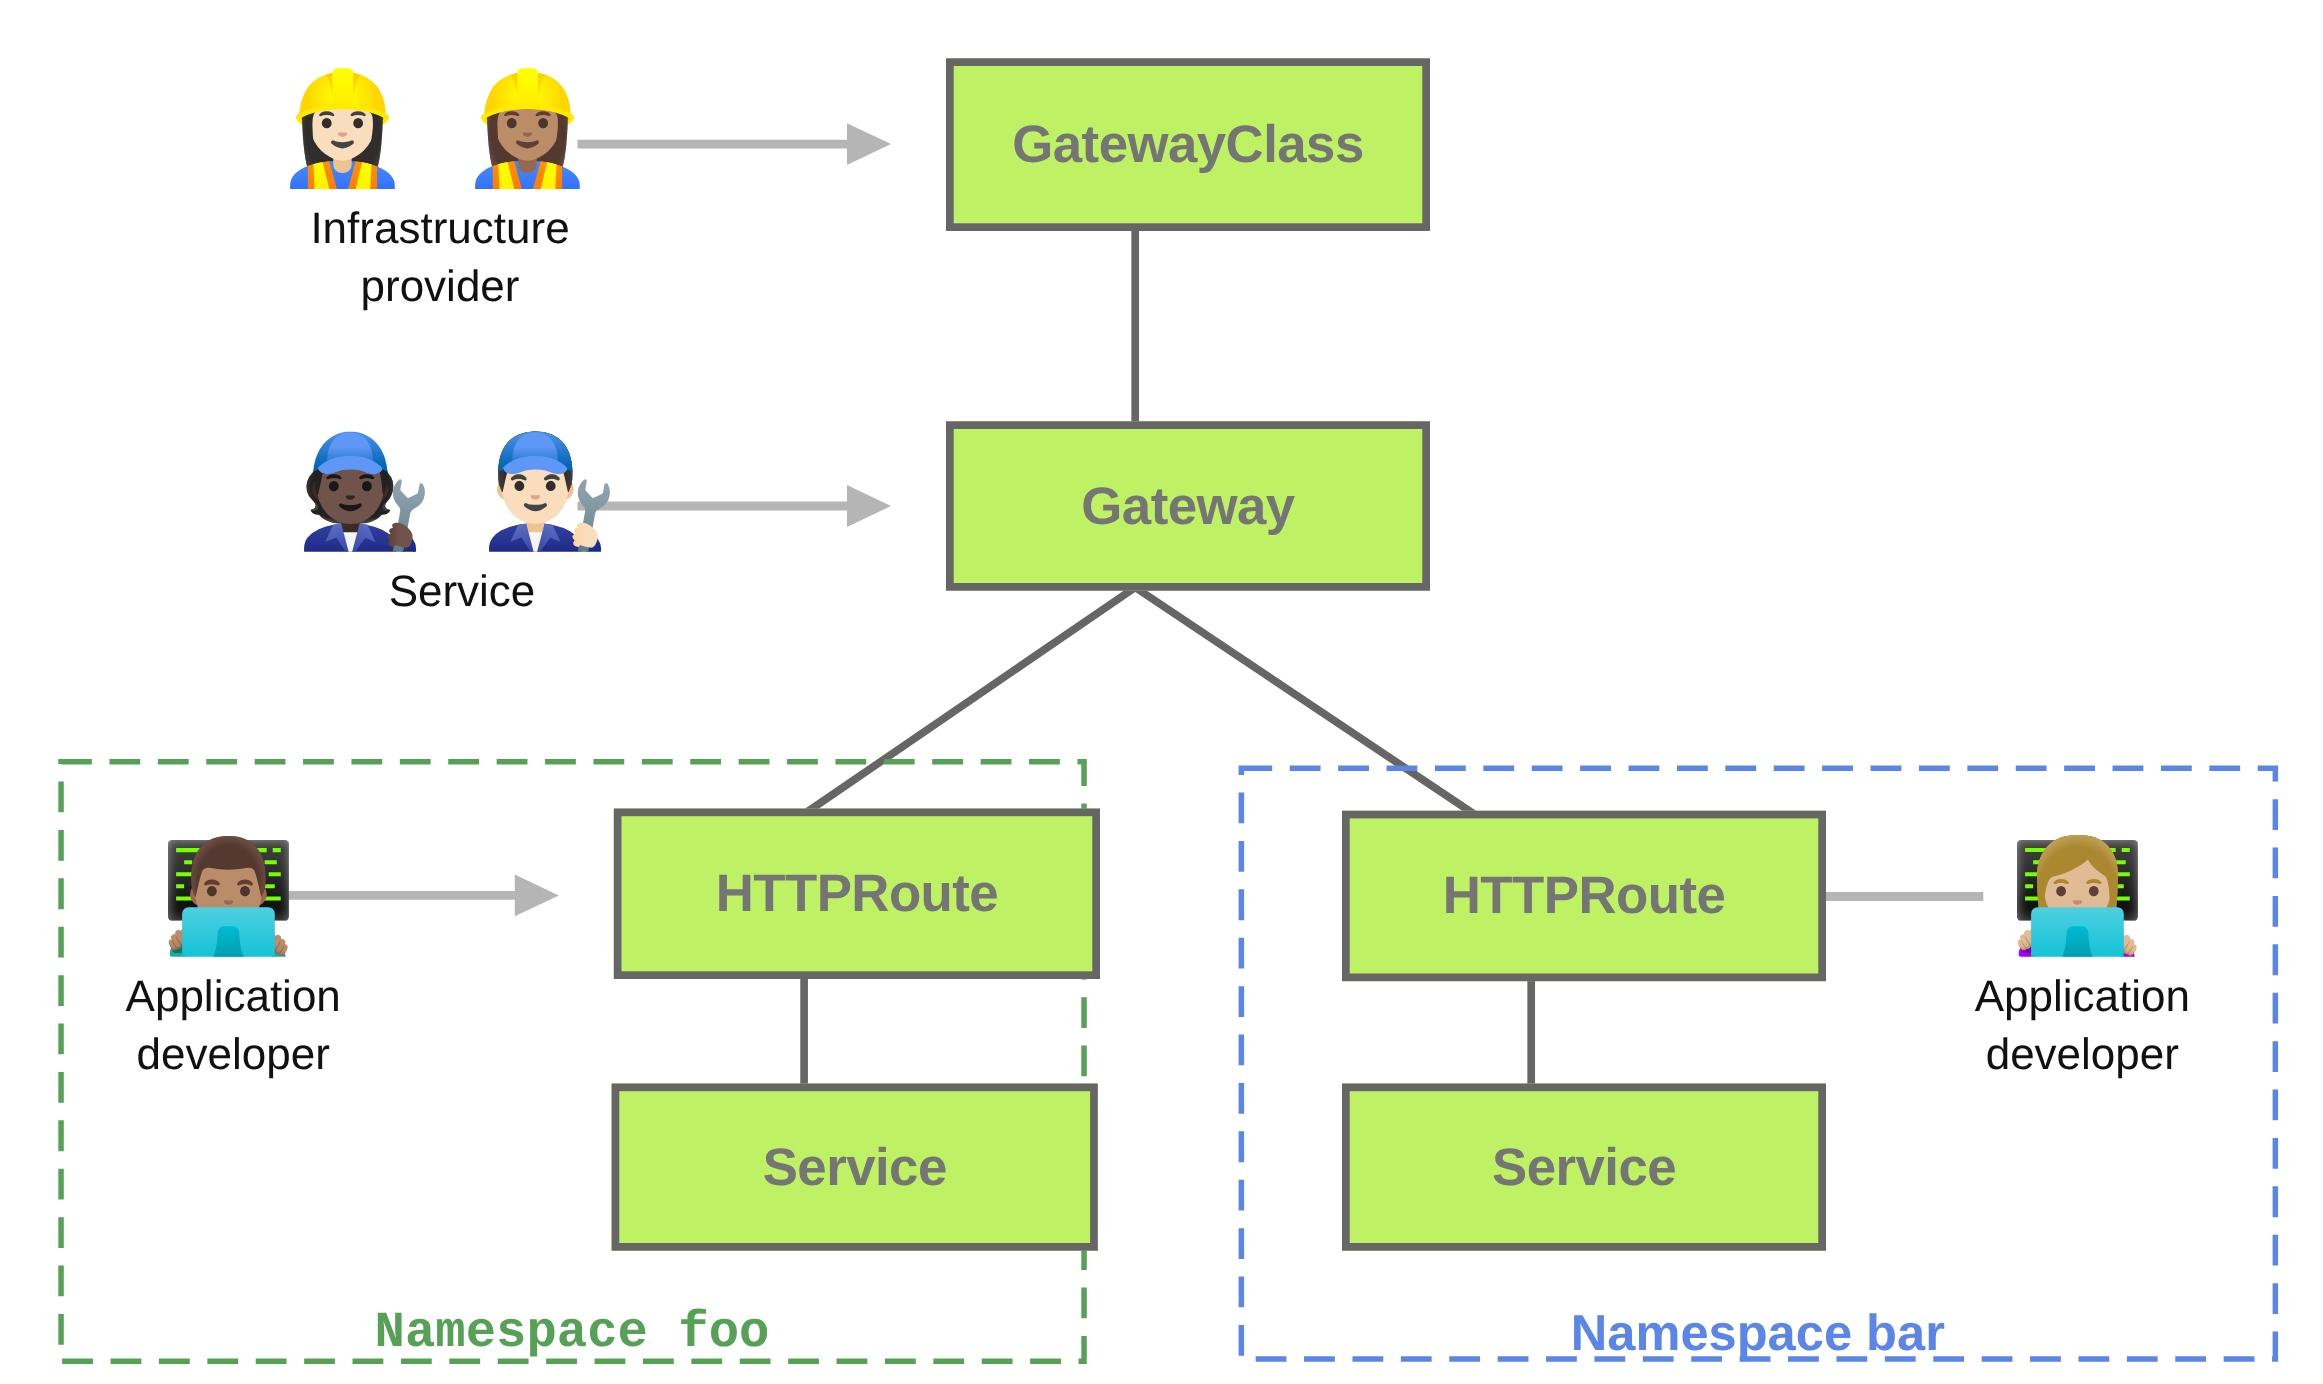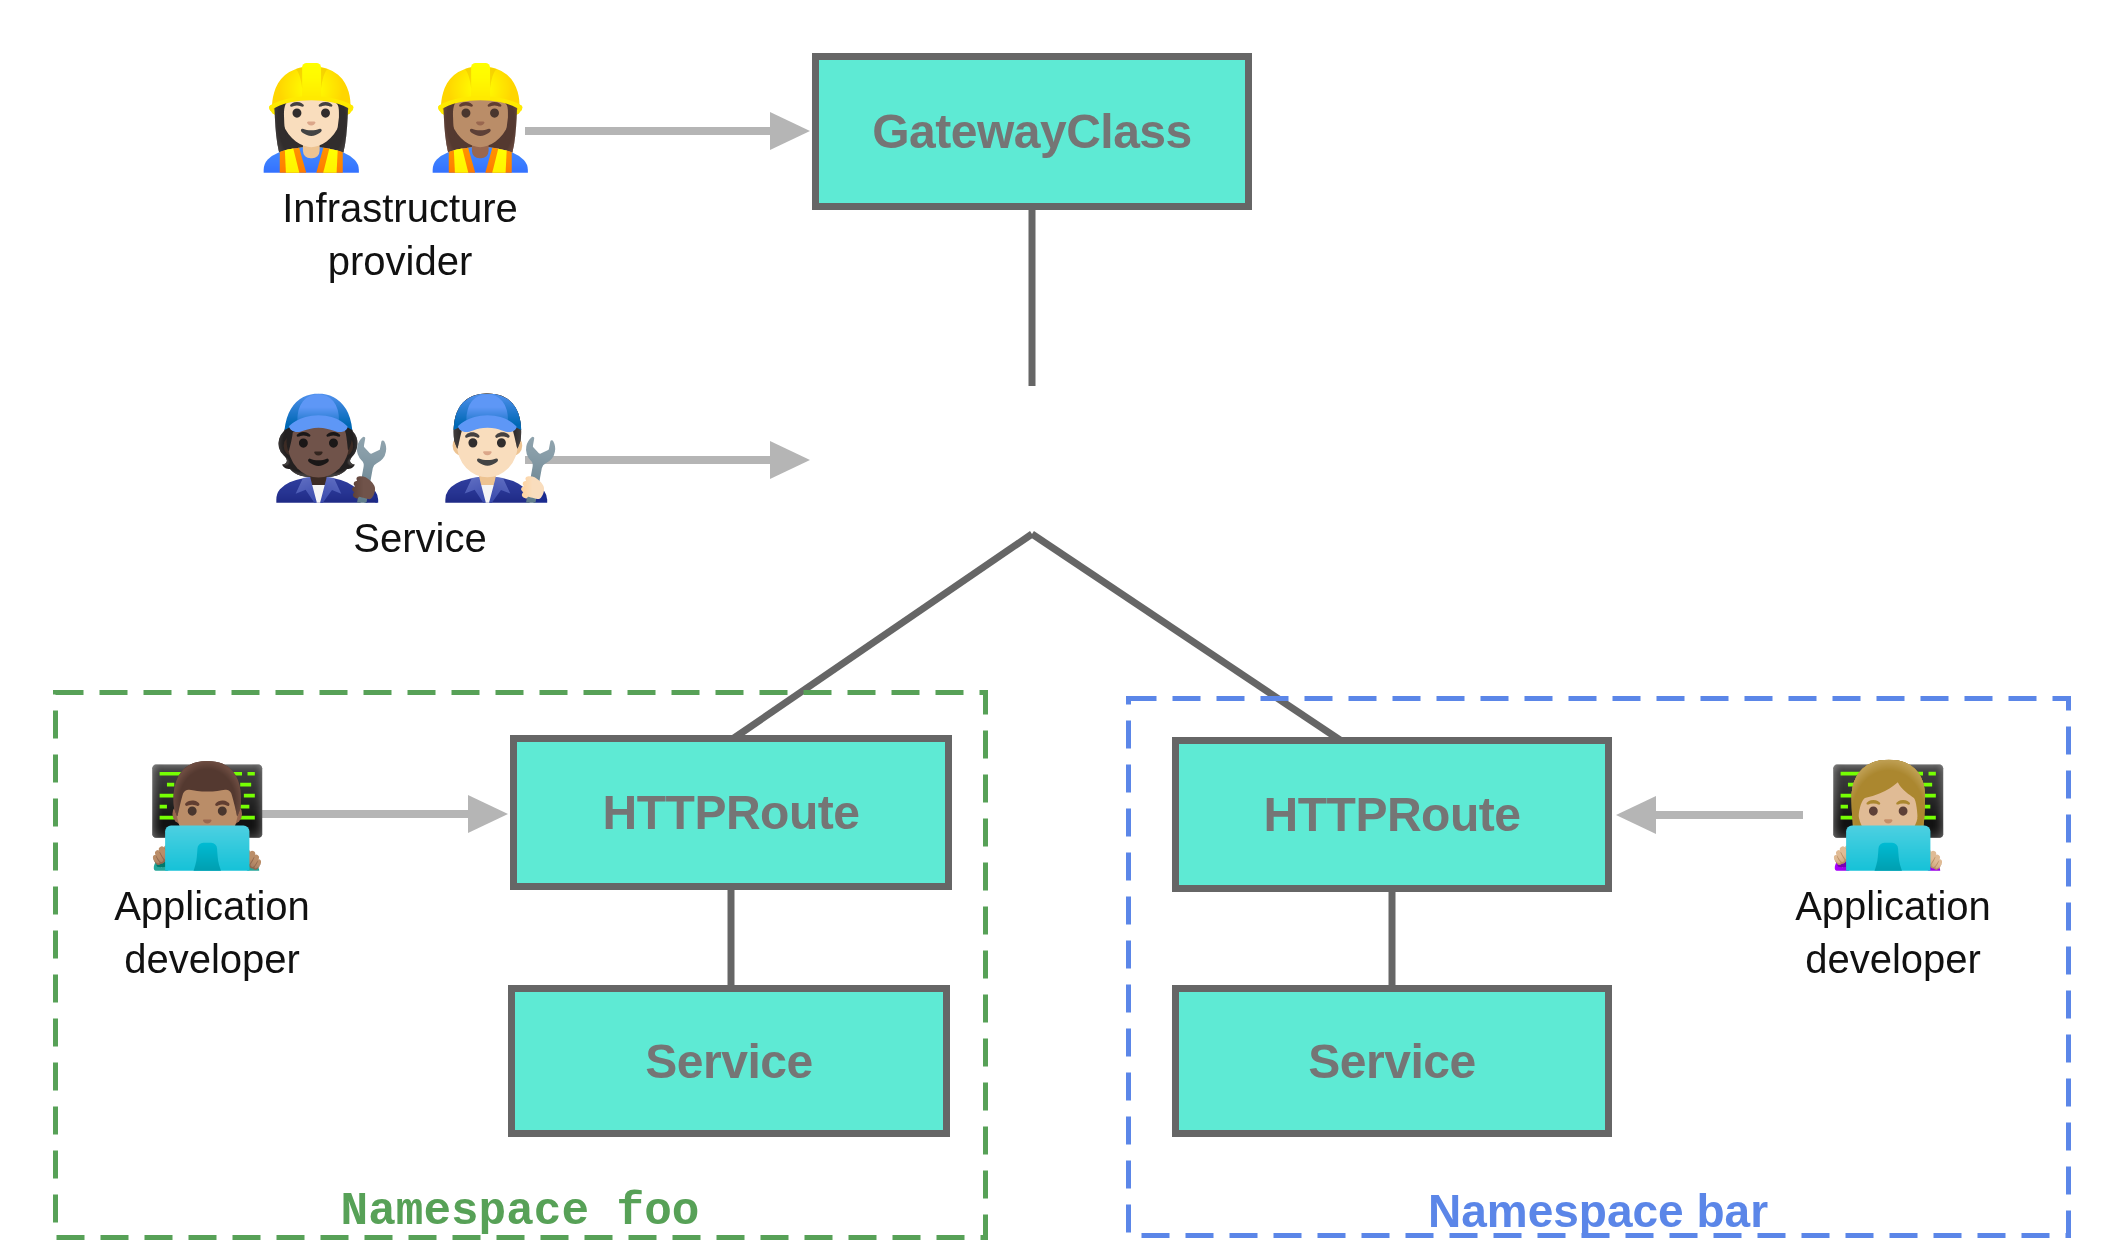--- a/index.html
+++ b/index.html
@@ -10,22 +10,22 @@
   html,body{margin:0;padding:0;background:var(--canvas_bg);}
   .canvas{position:relative;width:2112px;height:1258px;background:var(--canvas_bg);
     font-family:"Liberation Sans","DejaVu Sans",sans-serif;overflow:hidden;}
   .overlay{position:absolute;left:0;top:0;width:2112px;height:1258px;}
   .overlay .conn{stroke:var(--connector);stroke-width:7;fill:none;}
   .overlay .ns-rect{fill:none;stroke-width:5;stroke-dasharray:28 16;}
   .overlay .ns-foo{stroke:var(--ns_foo);}
   .overlay .ns-bar{stroke:var(--ns_bar);}
   .overlay .arrow-line{stroke:var(--arrow);stroke-width:8;fill:none;}
   .overlay .arrow-head{fill:var(--arrow);stroke:none;}
-  .node{position:absolute;background:#5eead4;border:7px solid var(--box_border);
-    box-sizing:border-box;display:flex;align-items:center;justify-content:center;}
+  .node{position:absolute;background:#bef264;border:7px solid var(--box_border);
+    box-sizing:border-box;display:flex;align-items:center;justify-content:center;margin-left:48px;}
   .node .node-label{font-size:48px;font-weight:bold;color:var(--box_text);
     letter-spacing:-0.5px;white-space:nowrap;}
   .n-gatewayclass{left:812px;top:53px;width:440px;height:157px;}
   .n-gateway{left:812px;top:383px;width:440px;height:154px;}
   .n-httproute-foo{left:510px;top:735px;width:442px;height:155px;}
   .n-service-foo{left:508px;top:985px;width:442px;height:152px;}
   .n-httproute-bar{left:1172px;top:737px;width:440px;height:155px;}
   .n-service-bar{left:1172px;top:985px;width:440px;height:152px;}
   .ns-label{position:absolute;font-size:46px;font-weight:bold;text-align:center;white-space:nowrap;}
   .ns-label-foo{left:55px;width:930px;top:1186px;color:var(--ns_foo);font-family:Liberation Mono, monospace;}
@@ -68,20 +68,23 @@
     </g>
     <g>
       <line class="arrow-line" x1="1803" y1="815" x2="1654" y2="815"></line>
       <polygon class="arrow-head" points="1656,796 1656,834 1616,815"></polygon>
     </g>
   </svg>
 
   <div class="node n-gatewayclass">
     <span class="node-label">GatewayClass</span>
   </div>
+  <div class="node n-gateway">
+    <span class="node-label">Gateway</span>
+  </div>
   <div class="node n-httproute-foo">
     <span class="node-label">HTTPRoute</span>
   </div>
   <div class="node n-service-foo">
     <span class="node-label">Service</span>
   </div>
   <div class="node n-httproute-bar">
     <span class="node-label">HTTPRoute</span>
   </div>
   <div class="node n-service-bar">

